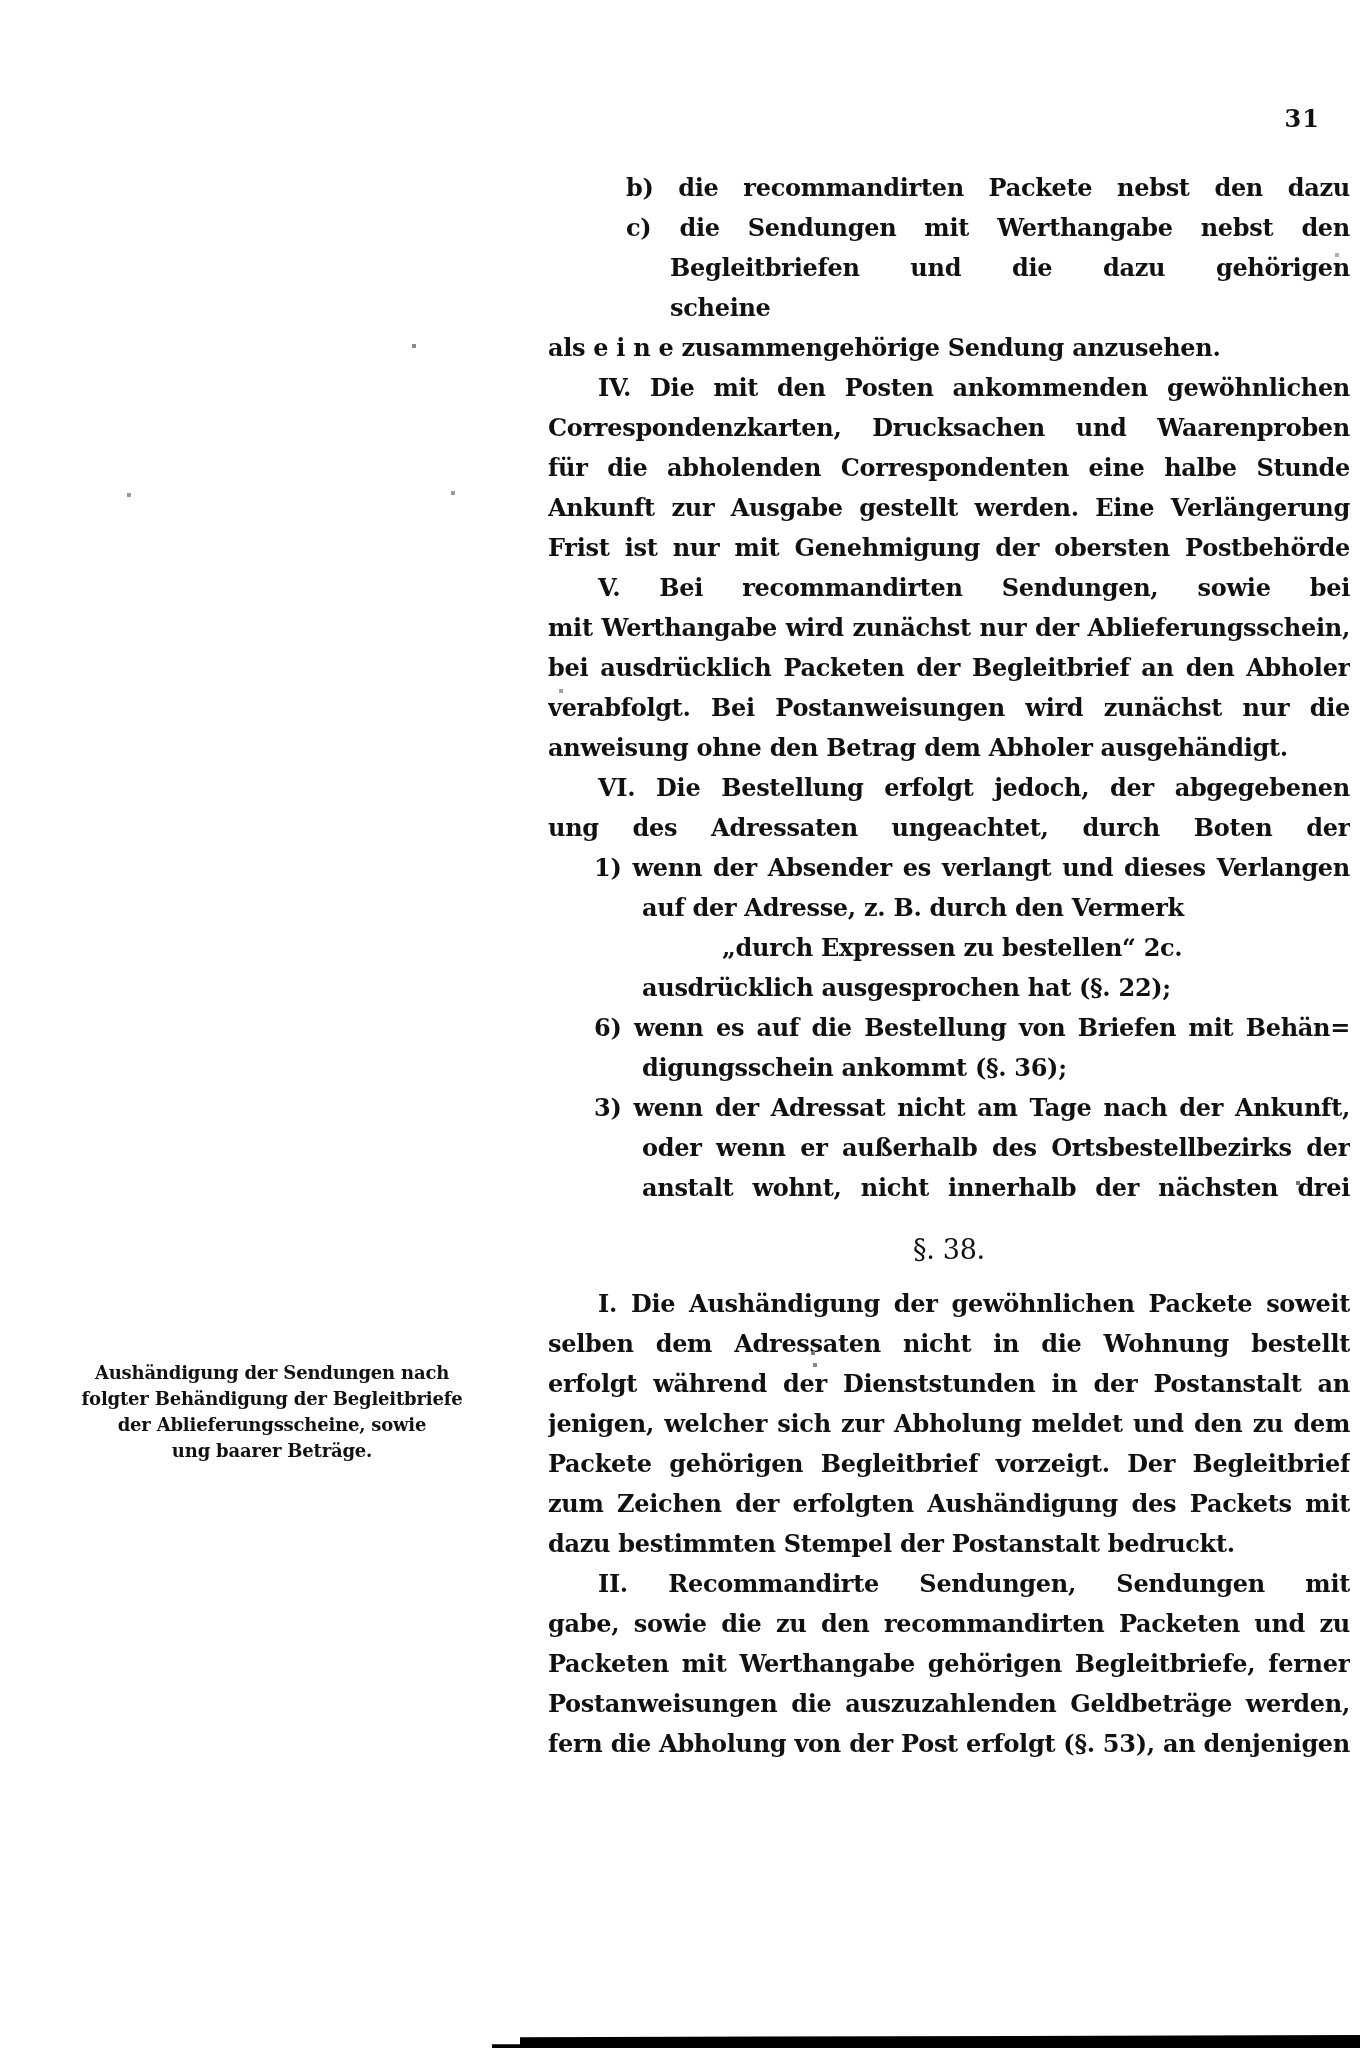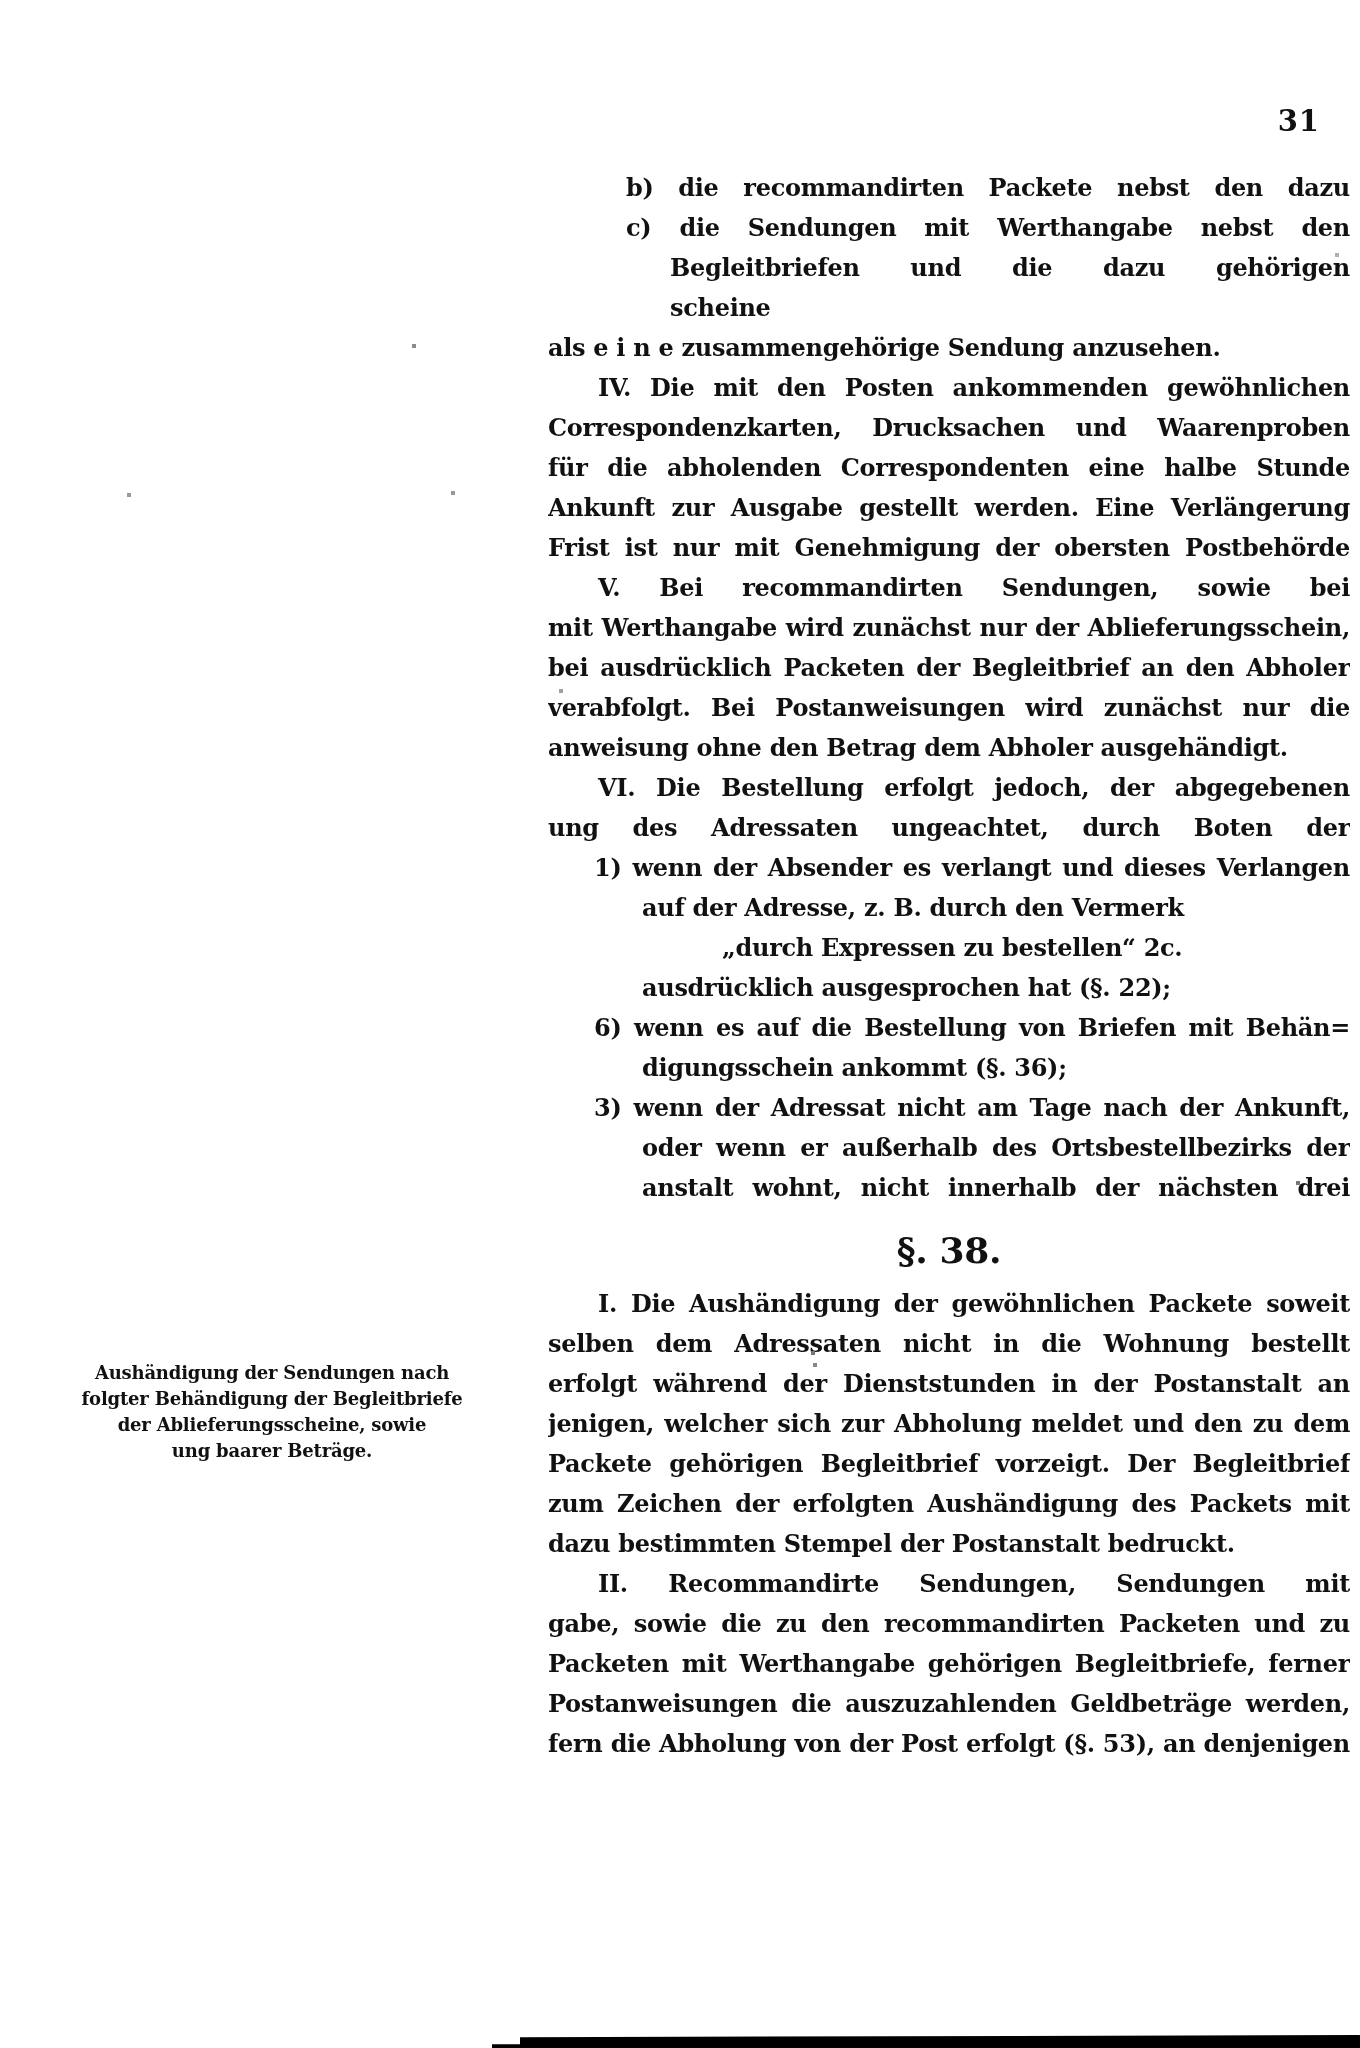--- a/index.html
+++ b/index.html
@@ -9,21 +9,21 @@
     background:#ffffff;
     overflow:hidden;
     font-family:"DejaVu Serif", serif;
     font-weight:bold;
     color:#111;
   }
   .pagenum{
     position:absolute;
     top:104px;
     right:40px;
-    font-size:29px;
+    font-size:24px;
     letter-spacing:1px;
   }
   .textblock{
     position:absolute;
     left:548px;top:168px;
     width:802px;
     font-size:24px;
     letter-spacing:-0.3px;
   }
   .line{
@@ -38,21 +38,21 @@
   .i-par{padding-left:50px;}
   .i-bc{padding-left:78px;}
   .i-bcc{padding-left:122px;}
   .i-num{padding-left:46px;}
   .i-numc{padding-left:94px;}
   .i-quote{padding-left:174px;}
   .heading{
     margin:22px 0 14px 0;
     height:40px;line-height:40px;
     text-align:center;text-align-last:center;
-    font-size:36px;font-weight:bold;
+    font-size:27px;font-weight:normal;
   }
   .margin-note{
     position:absolute;
     left:76px;top:1360px;
     width:392px;
     font-size:18px;
     letter-spacing:-0.2px;
   }
   .margin-note .mline{
     height:26px;line-height:26px;

